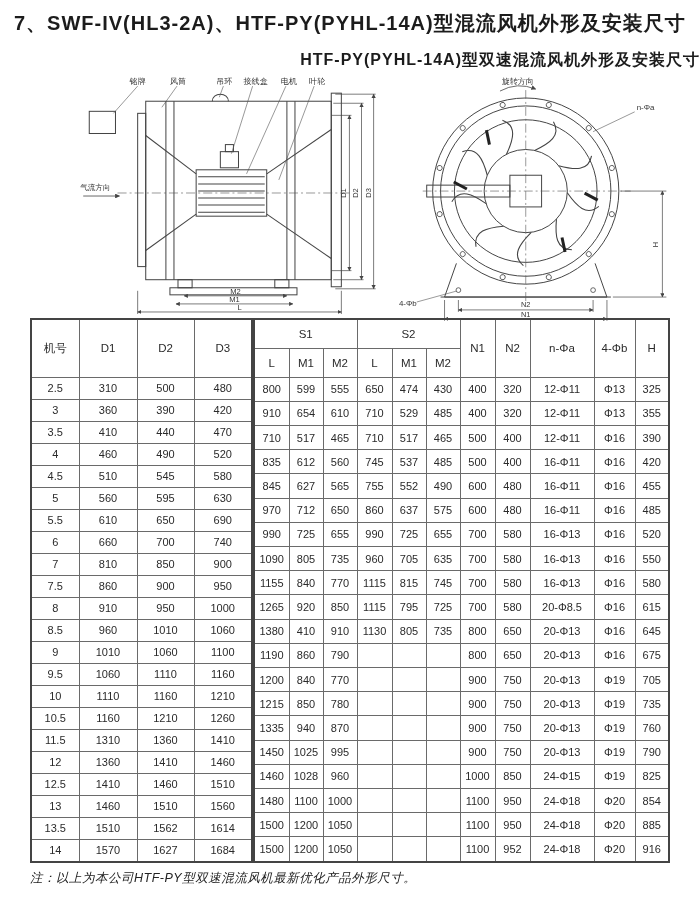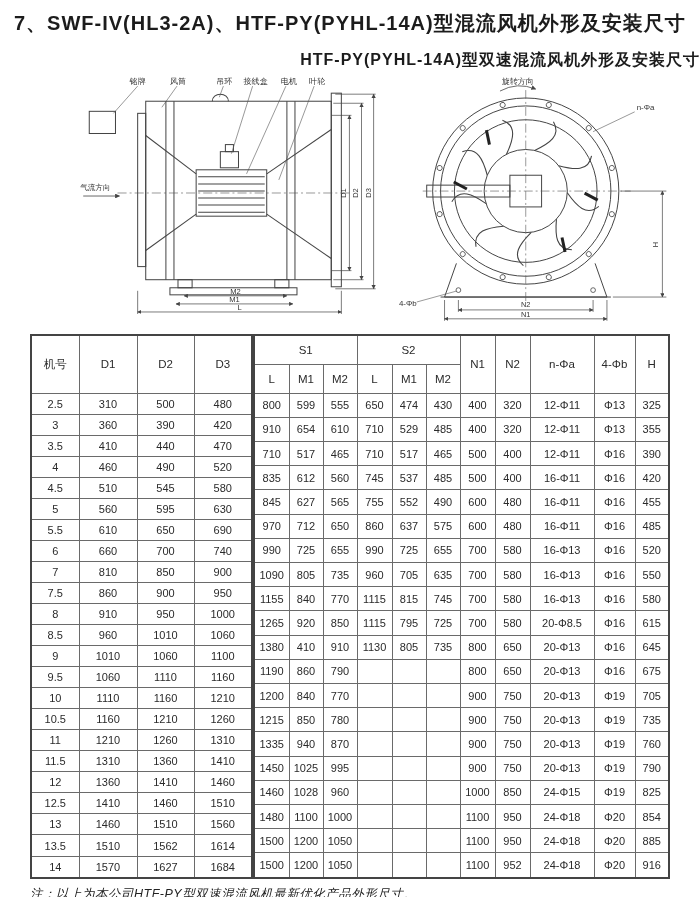--- a/index.html
+++ b/index.html
@@ -17,21 +17,21 @@
     text-align:right;font-weight:bold;font-size:16px;
     letter-spacing:1px;margin-top:13px;
   }
   .diagrams{
     display:flex;align-items:flex-start;
     margin:2px 6px 0 76px;height:242px;
   }
   .diagrams svg{display:block;}
   svg text{font-family:"Liberation Sans","DejaVu Sans",sans-serif;fill:#333;}
   .tables{display:flex;justify-content:center;margin-top:3px;}
-  table.spec{border-collapse:collapse;table-layout:fixed;height:545px;margin-top:16px;}
+  table.spec{border-collapse:collapse;table-layout:fixed;height:545px;}
   table.spec th,table.spec td{
     border:1px solid #6a6a6a;text-align:center;vertical-align:middle;
     font-size:11px;font-weight:normal;padding:0;color:#2a2a2a;
     overflow:hidden;white-space:nowrap;
   }
   table.spec th{font-size:11.5px;}
   table.spec{border:2px solid #444;}
   .t-left{border-right:2px solid #444;}
   .t-right{border-left:1px solid #444;}
   .note{
@@ -332,26 +332,20 @@
             <td>10</td>
             <td>1110</td>
             <td>1160</td>
             <td>1210</td>
           </tr>
           <tr>
             <td>10.5</td>
             <td>1160</td>
             <td>1210</td>
             <td>1260</td>
-          </tr>
-          <tr>
-            <td>11</td>
-            <td>1210</td>
-            <td>1260</td>
-            <td>1310</td>
           </tr>
           <tr>
             <td>11.5</td>
             <td>1310</td>
             <td>1360</td>
             <td>1410</td>
           </tr>
           <tr>
             <td>12</td>
             <td>1360</td>

